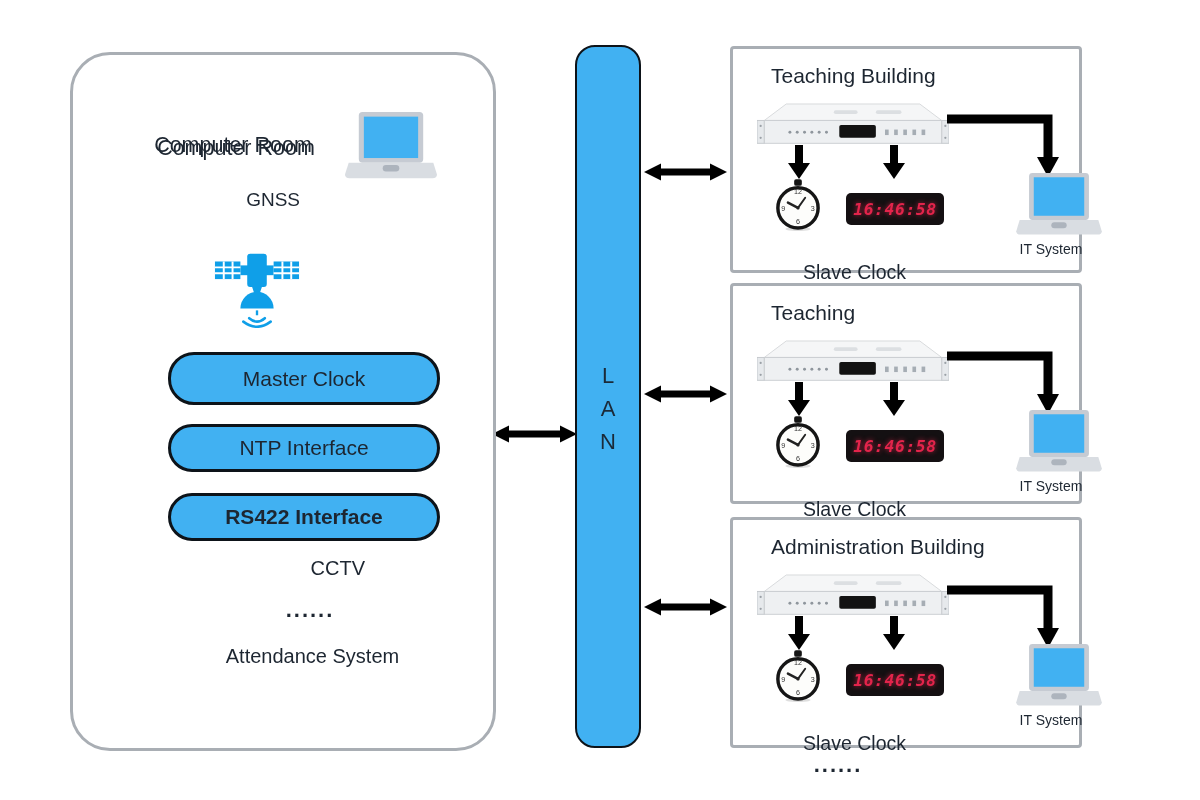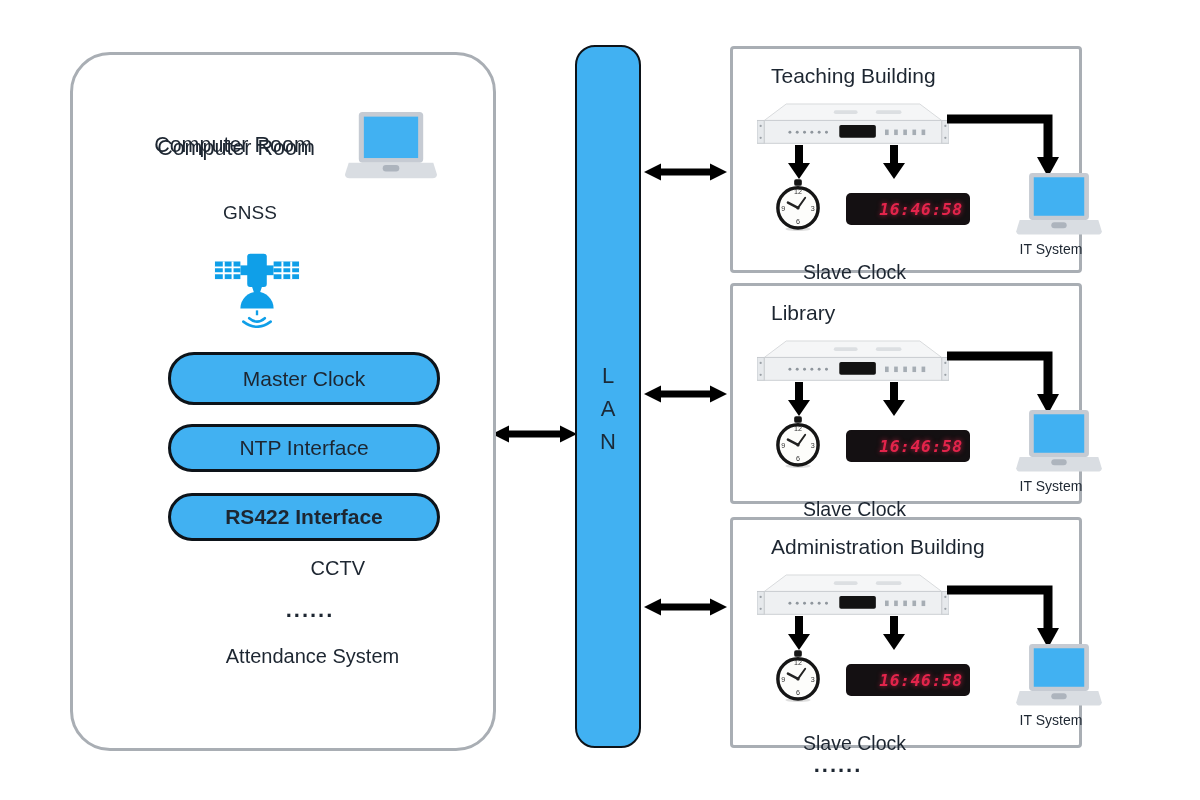--- a/index.html
+++ b/index.html
@@ -8,21 +8,21 @@
   .abs{position:absolute;}
   svg{display:block;}
 
   
   .overlay{position:absolute;left:0;top:0;width:1200px;height:800px;pointer-events:none;}
 
   
   .panel-left{left:70px;top:52px;width:420px;height:693px;border:3px solid var(--frame_gray,#a9aeb4);
               border-radius:40px;background:#fff;}
   .cr-title{left:113px;top:133px;width:240px;text-align:center;font-size:21.5px;}
-  .gnss-label{left:200px;top:202px;width:100px;text-align:center;font-size:19px;}
+  .gnss-label{left:200px;top:189px;width:100px;text-align:right;font-size:19px;}
   .cr-laptop{left:345px;top:112px;width:92px;height:70px;}
   .satellite{left:213px;top:238px;width:88px;height:90px;}
 
   .node{left:168px;width:272px;background:var(--accent,#41b1f2);border:3px solid #0d1319;
         border-radius:26px;display:flex;align-items:center;justify-content:center;
         font-size:21px;color:var(--ink,#1d2631);box-sizing:border-box;}
   .node-master{top:352px;height:53px;}
   .node-ntp{top:424px;height:48px;}
   .node-rs422{top:493px;height:48px;font-weight:bold;}
 
@@ -42,21 +42,21 @@
   .b1{top:46px;height:227px;}
   .b2{top:283px;height:221px;}
   .b3{top:517px;height:231px;}
   .b-title{left:38px;top:15px;font-size:21px;white-space:nowrap;}
   .b-server{left:24px;top:52px;width:192px;height:48px;}
   .b-arrow1{left:54px;top:96px;width:24px;height:34px;}
   .b-arrow2{left:149px;top:96px;width:24px;height:34px;}
   .b-elbow{left:212px;top:62px;width:122px;height:68px;}
   .b-clock{left:42px;top:130px;width:46px;height:52px;}
   .b-digital{left:113px;top:144px;width:98px;height:32px;background:#141012;border-radius:5px;
-             display:flex;align-items:center;justify-content:center;padding-left:26px;}
+             display:flex;align-items:center;justify-content:center;}
   .b-digital span{font-family:"DejaVu Sans Mono",monospace;font-style:italic;font-weight:bold;
                   font-size:16.5px;letter-spacing:.5px;color:var(--led_red,#e3244b);
                   text-shadow:0 0 5px rgba(235,40,80,.75);}
   .b-laptop{left:283px;top:124px;width:86px;height:65px;}
   .b-slave{left:34px;top:192px;width:175px;text-align:center;font-size:19.5px;margin-top:20px;}
   .b-it{left:248px;top:192px;width:140px;text-align:center;font-size:14px;}
 
   .more-dots{left:798px;top:752px;width:80px;text-align:center;font-size:22px;font-weight:bold;letter-spacing:2px;}
 </style>
 </head>
@@ -211,21 +211,21 @@
         <span>16:46:58</span>
       </div>
     <svg class="abs b-laptop">
         <use href="#sym-laptop"></use>
       </svg>
     <div class="abs b-slave">Slave Clock</div>
     <div class="abs b-it">IT System</div>
   </div>
 
   <div class="abs building b2">
-    <div class="abs b-title">Library</div>
+    <div class="abs b-title">Teaching</div>
     <svg class="abs b-server">
         <use href="#sym-server"></use>
       </svg>
     <svg class="abs b-arrow1">
         <use href="#sym-down-arrow"></use>
       </svg>
     <svg class="abs b-arrow2">
         <use href="#sym-down-arrow"></use>
       </svg>
     <svg class="abs b-elbow">

